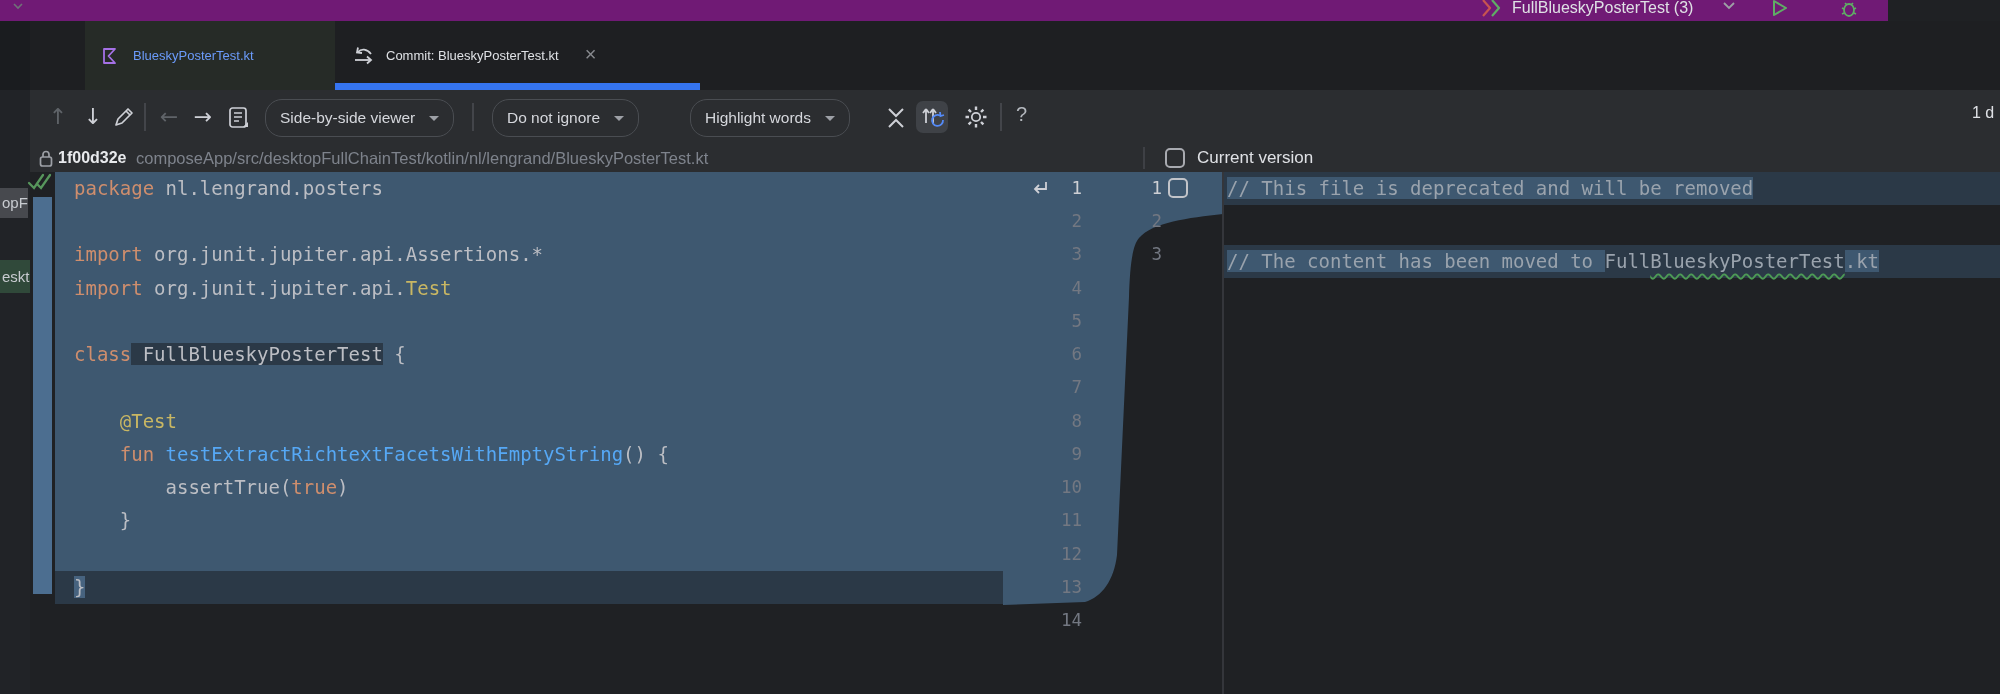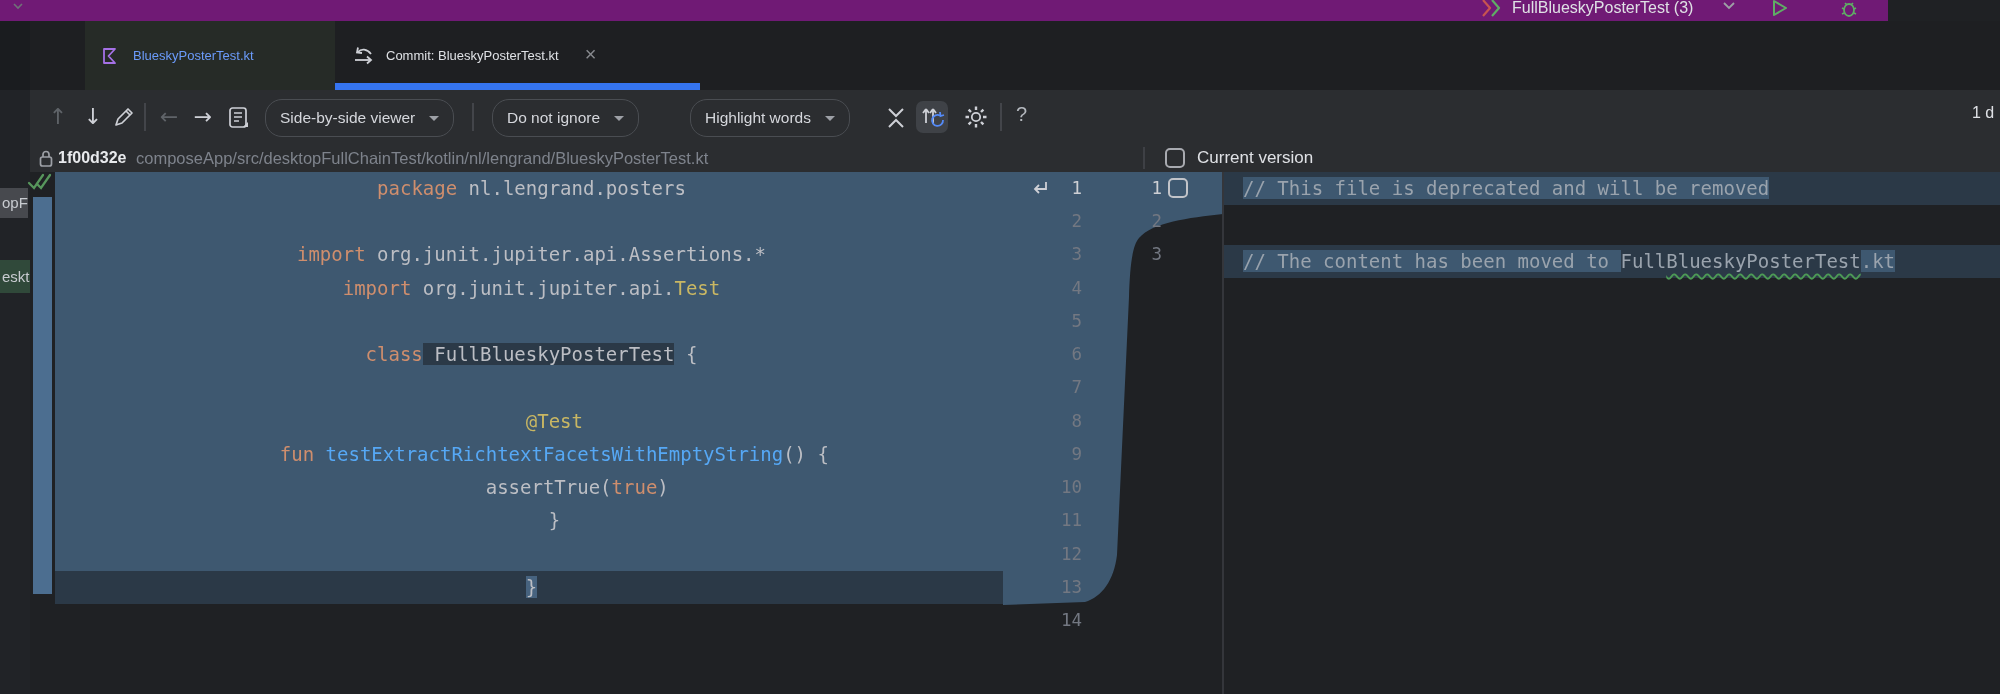--- a/index.html
+++ b/index.html
@@ -48,22 +48,22 @@
   .file-path{left:136px;top:149px;color:#7E838C;font-size:16.5px;white-space:nowrap;}
   .hdr-div{left:1143px;top:147px;width:1.5px;height:22px;background:#3E4045;}
   .cv-box{left:1165px;top:148px;width:20px;height:20px;border:2px solid #A8AAB0;border-radius:5px;box-sizing:border-box;}
   .cv-label{left:1197px;top:148px;color:#DFE1E5;font-size:17px;}
 
   
   .pane{position:absolute;font-family:"DejaVu Sans Mono",monospace;font-size:19px;color:#BCBEC4;}
   .pane-left{left:55px;top:172px;width:948px;height:433px;}
   .pane-right{left:1223px;top:172px;width:777px;height:433px;}
   .crow{position:absolute;left:0;right:0;height:33.23px;line-height:33.3px;white-space:pre;}
-  .pane-left .crow{padding-left:5px;text-align:center;}
-  .pane-right .crow{padding-left:20px;}
+  .pane-left .crow{padding-left:19px;}
+  .pane-right .crow{padding-left:4px;}
   .row-changed{background:#3E5870;}
   .row-matched{background:#2B3947;}
   .bg-dark{background:#2B3947;}
   .bg-blue{background:#3E5870;}
   .bg-bright{background:#47637F;}
   .c-kw{color:#CF8E6D;}
   .c-pl{color:#BCBEC4;}
   .c-fn{color:#56A8F5;}
   .c-ann{color:#C9B763;}
   .c-cm{color:#9AA3AD;}

